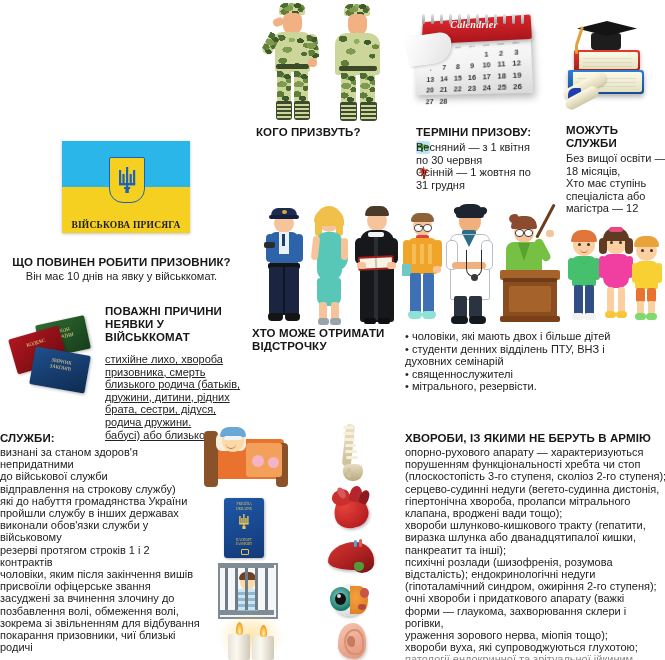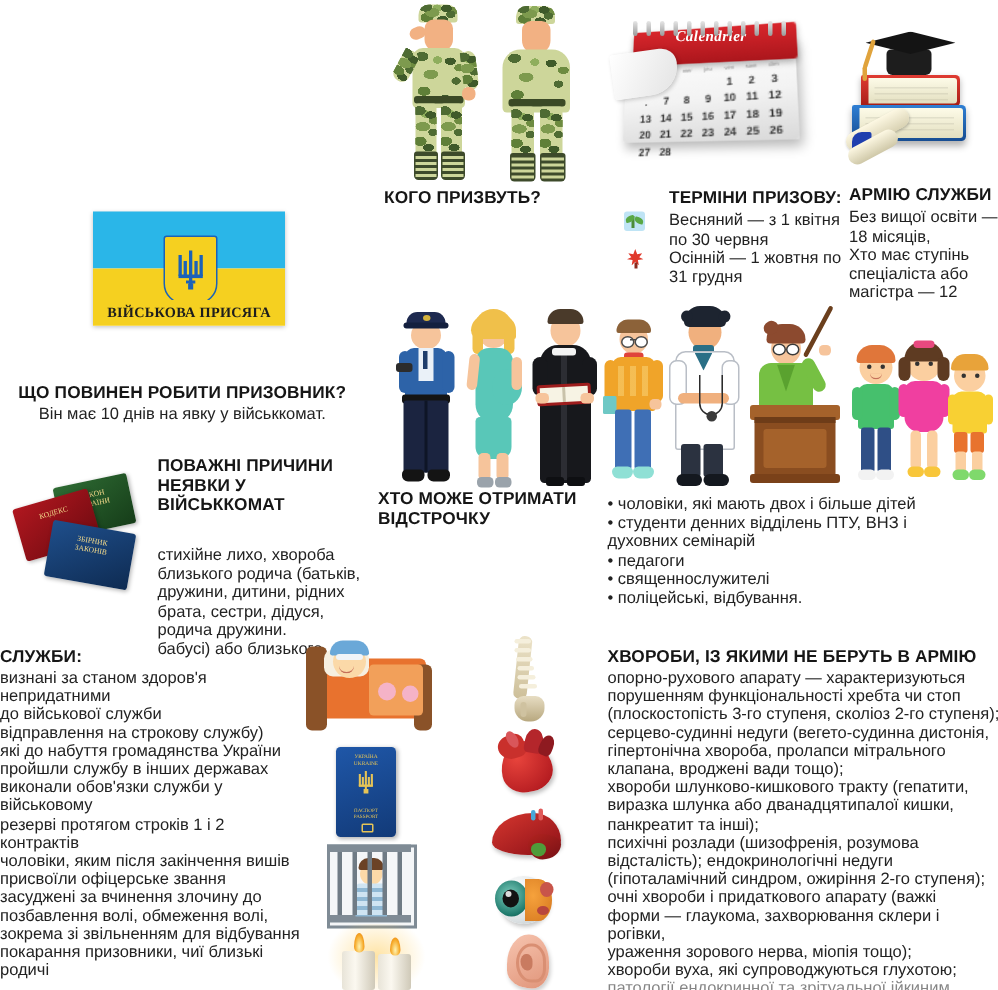--- a/index.html
+++ b/index.html
@@ -309,42 +309,42 @@
   <div class="abs" style="left:416px;top:141px;width:14px;height:13px;background:#bfe4f5;border-radius:2px;">
     <div class="abs" style="left:5px;top:3px;width:2px;height:8px;background:#4a8c3a;"></div>
     <div class="abs" style="left:1px;top:3px;width:6px;height:4px;background:#5aa845;border-radius:60% 10% 60% 10%;transform:rotate(-18deg);"></div>
     <div class="abs" style="left:7px;top:4px;width:6px;height:4px;background:#5aa845;border-radius:10% 60% 10% 60%;transform:rotate(18deg);"></div>
   </div>
   <div class="abs" style="left:417px;top:166px;width:13px;height:13px;">
     <div class="abs" style="left:1px;top:0;width:11px;height:11px;background:#e0392b;clip-path:polygon(50% 0,62% 32%,92% 26%,74% 50%,100% 62%,66% 66%,72% 100%,50% 78%,28% 100%,34% 66%,0 62%,26% 50%,8% 26%,38% 32%);"></div>
     <div class="abs" style="left:6px;top:9px;width:1.5px;height:4px;background:#8c2a1e;"></div>
   </div>
 
-  <div class="abs" style="left:446px;top:126px;width:122px;">
+  <div class="abs" style="left:416px;top:126px;width:122px;">
     <div class="hd">ТЕРМІНИ ПРИЗОВУ:</div>
     <div class="bd" style="margin-top:2px;">
       <div>Весняний — з 1 квітня</div>
       <div>по 30 червня</div>
       <div>Осінній — 1 жовтня по</div>
       <div>31 грудня</div>
     </div>
   </div>
 
   <div class="abs" style="left:566px;top:124px;width:100px;">
-    <div class="hd">АРМІЮ СЛУЖБИ</div>
+    <div class="hd">МОЖУТЬ СЛУЖБИ</div>
     <div class="bd" style="margin-top:2px;">
       <div>Без вищої освіти —</div>
       <div>18 місяців,</div>
       <div>Хто має ступінь</div>
       <div>спеціаліста або</div>
       <div>магістра — 12</div>
     </div>
   </div>
 
-  <div class="flag" style="left:62px;top:141px;width:128px;height:76px;">
+  <div class="flag" style="left:62px;top:141px;width:128px;height:92px;">
     <div class="blue"></div>
     <div class="yel"></div>
     <div class="trident" style="left:47px;top:16px;">
       <svg width="22" height="30" viewBox="0 0 22 30" aria-hidden="true">
         <g fill="#1b62b8">
           <rect x="10" y="2" width="2.2" height="24"></rect>
           <rect x="3" y="5" width="2.2" height="14"></rect>
           <rect x="17" y="5" width="2.2" height="14"></rect>
           <rect x="6.4" y="9" width="2.2" height="11"></rect>
           <rect x="13.6" y="9" width="2.2" height="11"></rect>
@@ -370,22 +370,23 @@
       <div class="lbl">КОДЕКС</div>
     </div>
     <div class="lawbook" style="left:24px;top:33px;width:56px;height:38px;background:linear-gradient(150deg,#1f4f8c,#0e2b52);transform:rotate(10deg);">
       <div class="lbl">ЗБІРНИК<br>ЗАКОНІВ</div>
     </div>
   </div>
 
   <div class="abs" style="left:105px;top:305px;width:140px;">
     <div class="hd">ПОВАЖНІ ПРИЧИНИ</div>
     <div class="hd">НЕЯВКИ У ВІЙСЬККОМАТ</div>
-    <div class="bd" style="margin-top:20px;">
+    <div class="bd" style="margin-top:9px;text-decoration:underline;">
       <div>стихійне лихо, хвороба</div>
+      <div>призовника, смерть</div>
       <div>близького родича (батьків,</div>
       <div>дружини, дитини, рідних</div>
       <div>брата, сестри, дідуся,</div>
       <div>родича дружини.</div>
       <div>бабусі) або близького</div>
     </div>
   </div>
 
   <div class="abs" style="left:262px;top:200px;width:400px;height:128px;">
 
@@ -555,23 +556,22 @@
 
   <div class="abs right" style="left:252px;top:327px;width:143px;">
     <div class="hd">ХТО МОЖЕ ОТРИМАТИ</div>
     <div class="hd">ВІДСТРОЧКУ</div>
   </div>
 
   <div class="abs blist" style="left:405px;top:330px;width:260px;">
     <div>• чоловіки, які мають двох і більше дітей</div>
     <div>• студенти денних відділень ПТУ, ВНЗ і</div>
     <div>духовних семінарій</div>
-    <div>• педагоги</div>
     <div>• священнослужителі</div>
-    <div>• поліцейські, відбування.</div>
+    <div>• мітрального, резервісти.</div>
   </div>
 
   <div class="abs" style="left:0px;top:432px;width:200px;">
     <div class="hd">СЛУЖБИ:</div>
     <div class="bd tight" style="margin-top:1px;">
       <div>визнані за станом здоров'я непридатними</div>
       <div>до військової служби</div>
       <div>відправлення на строкову службу)</div>
       <div>які до набуття громадянства України</div>
       <div>пройшли службу в інших державах</div>

